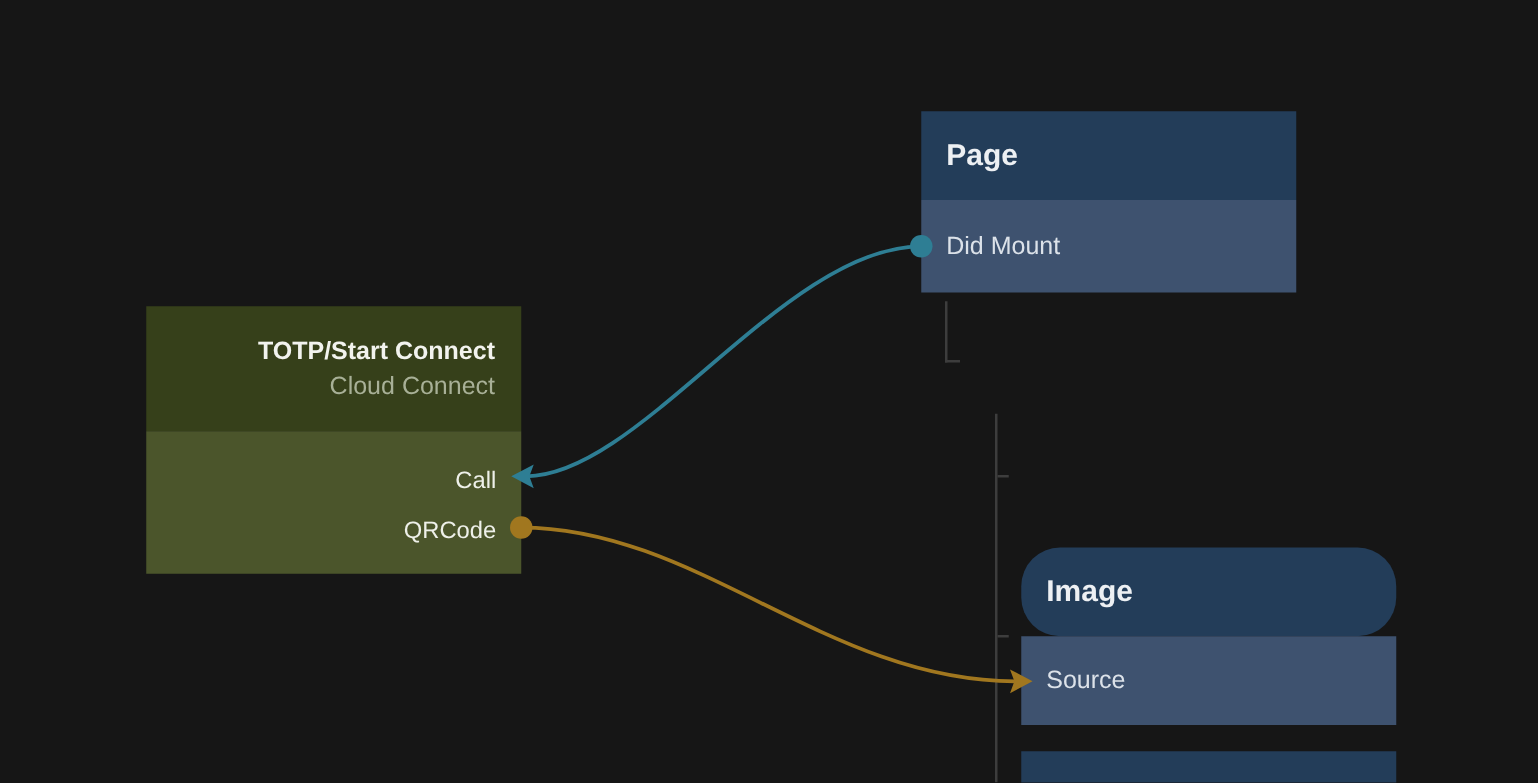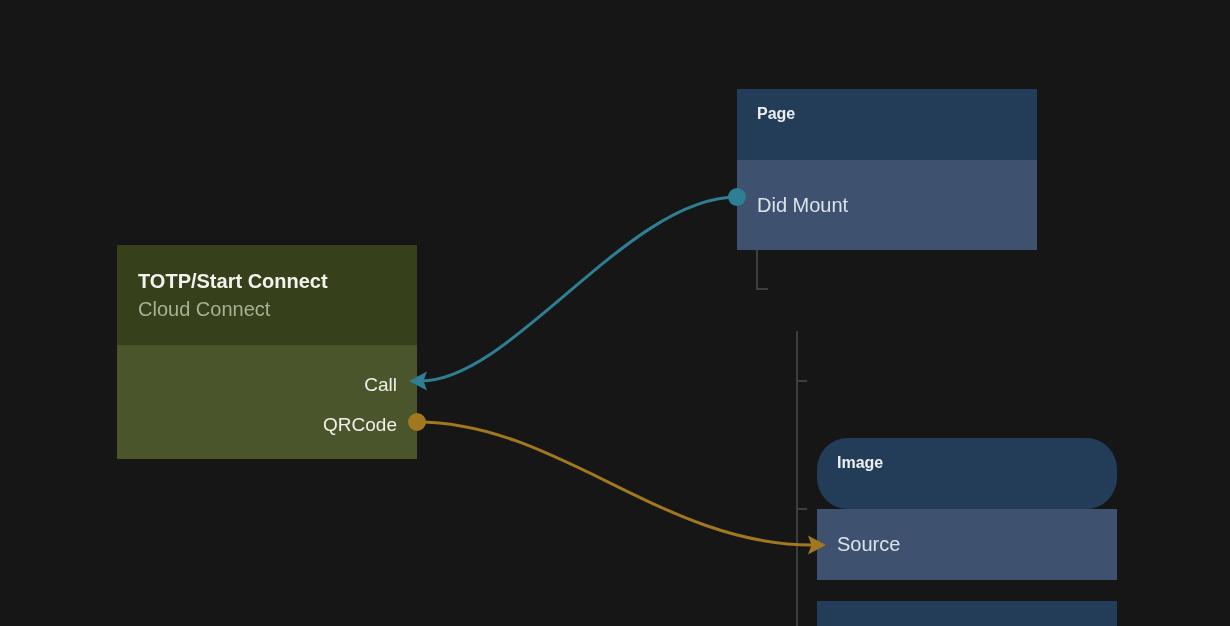--- a/index.html
+++ b/index.html
@@ -16,45 +16,45 @@
   .tl-elbow-v   { left: 756px; top: 241px; width: 2px;  height: 49px; }
   .tl-elbow-h   { left: 756px; top: 288px; width: 12px; height: 2px; }
   .tl-spine     { left: 796px; top: 331px; width: 2px;  height: 295px; }
   .tl-tick-text { left: 798px; top: 380px; width: 9px;  height: 2px; }
   .tl-tick-img  { left: 798px; top: 508px; width: 9px;  height: 2px; }
 
   
   .fn-node { position: absolute; left: 117px; top: 245px; width: 300px; z-index: 2; }
   .fn-header {
     background: #36401a; height: 100px; box-sizing: border-box;
-    padding: 0 21px; display: flex; flex-direction: column; justify-content: center;
+    padding: 0 21px; display: flex; flex-direction: column; justify-content: center; text-align: right;
   }
   .fn-title   { color: #f2f3ee; font-size: 20px; font-weight: 700; line-height: 29px; }
   .fn-subtitle{ color: #a8b097; font-size: 20px; font-weight: 400; line-height: 27px; }
   .fn-body { background: #4b552b; height: 114px; box-sizing: border-box; padding: 20px 20px 0 20px; }
   .fn-port-row {
     height: 40px; display: flex; align-items: center; justify-content: flex-end;
     color: #eef0e9; font-size: 19px;
   }
 
   
   .tnode { position: absolute; width: 300px; z-index: 2; }
   .tnode-header {
-    background: #233d59; display: flex; align-items: flex-start;
+    background: #233d59; display: flex; align-items: center;
     box-sizing: border-box; padding: 16px 20px;
-    color: #edf0f3; font-size: 16px; font-weight: 700;
+    color: #edf0f3; font-size: 24px; font-weight: 700;
   }
   .tnode-row {
     background: #3e526f; display: flex; align-items: center;
     box-sizing: border-box; padding: 0 20px;
     color: #dce2e9; font-size: 20px; font-weight: 400;
   }
   .n-page  { left: 737px; top: 89px; }
   .n-page .tnode-header { height: 71px; }
-  .n-page .tnode-row    { height: 90px; text-align: right; }
+  .n-page .tnode-row    { height: 74px; text-align: right; }
   .n-group { left: 776px; top: 253px; width: 301px; }
   .n-group .tnode-header { height: 74px; }
   .n-text  { left: 817px; top: 344px; }
   .n-text .tnode-header { height: 74px; }
   .n-image { left: 817px; top: 438px; }
   .n-image .tnode-header { height: 71px; border-radius: 31px; }
   .n-image .tnode-row    { height: 71px; }
   .n-partial { left: 817px; top: 601px; }
   .n-partial .tnode-header { height: 25px; }
 

